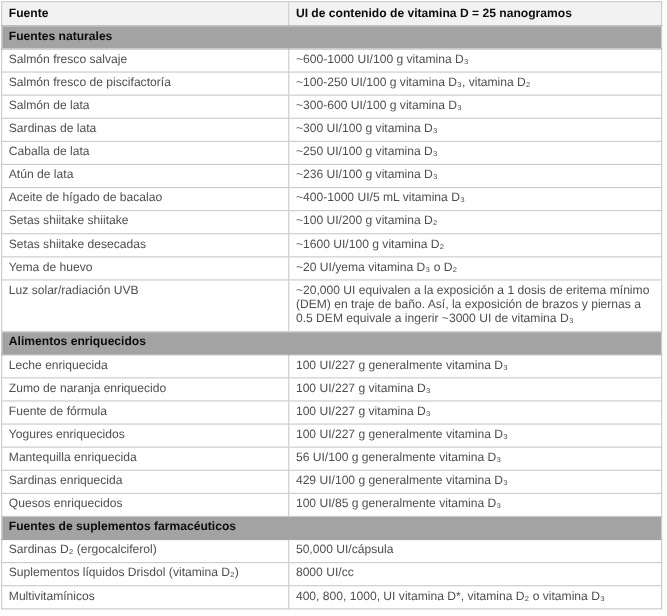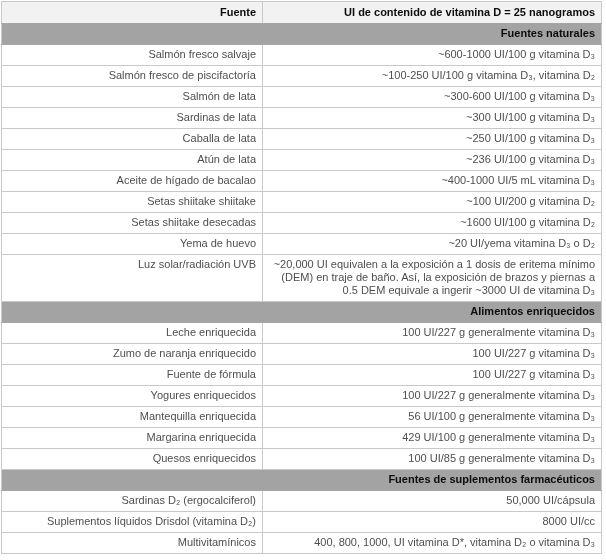--- a/index.html
+++ b/index.html
@@ -22,21 +22,21 @@
   table.vitd {
     border-collapse: collapse;
     table-layout: fixed;
     width: 100%;
     border: 1px solid #9d9d9d;
     font-size: 11px;
     color: #4f4f4f;
   }
   col.c1 { width: 261px; }
   th, td {
-    text-align: right;
+    text-align: left;
     vertical-align: top;
     padding: 3px 6px 4px 6px;
     line-height: 13px;
     border: 1px solid #c9c9c9;
     overflow: hidden;
     word-wrap: break-word;
   }
   thead th {
     background: #f2f2f2;
     color: #0d0d0d;
@@ -133,21 +133,21 @@
         </tr>
         <tr>
           <td>Yogures enriquecidos</td>
           <td>100 UI/227 g generalmente vitamina D₃</td>
         </tr>
         <tr>
           <td>Mantequilla enriquecida</td>
           <td>56 UI/100 g generalmente vitamina D₃</td>
         </tr>
         <tr>
-          <td>Margarina enriquecida</td>
+          <td>Sardinas enriquecida</td>
           <td>429 UI/100 g generalmente vitamina D₃</td>
         </tr>
         <tr>
           <td>Quesos enriquecidos</td>
           <td>100 UI/85 g generalmente vitamina D₃</td>
         </tr>
         <tr class="section">
           <td colspan="2">Fuentes de suplementos farmacéuticos</td>
         </tr>
         <tr>

